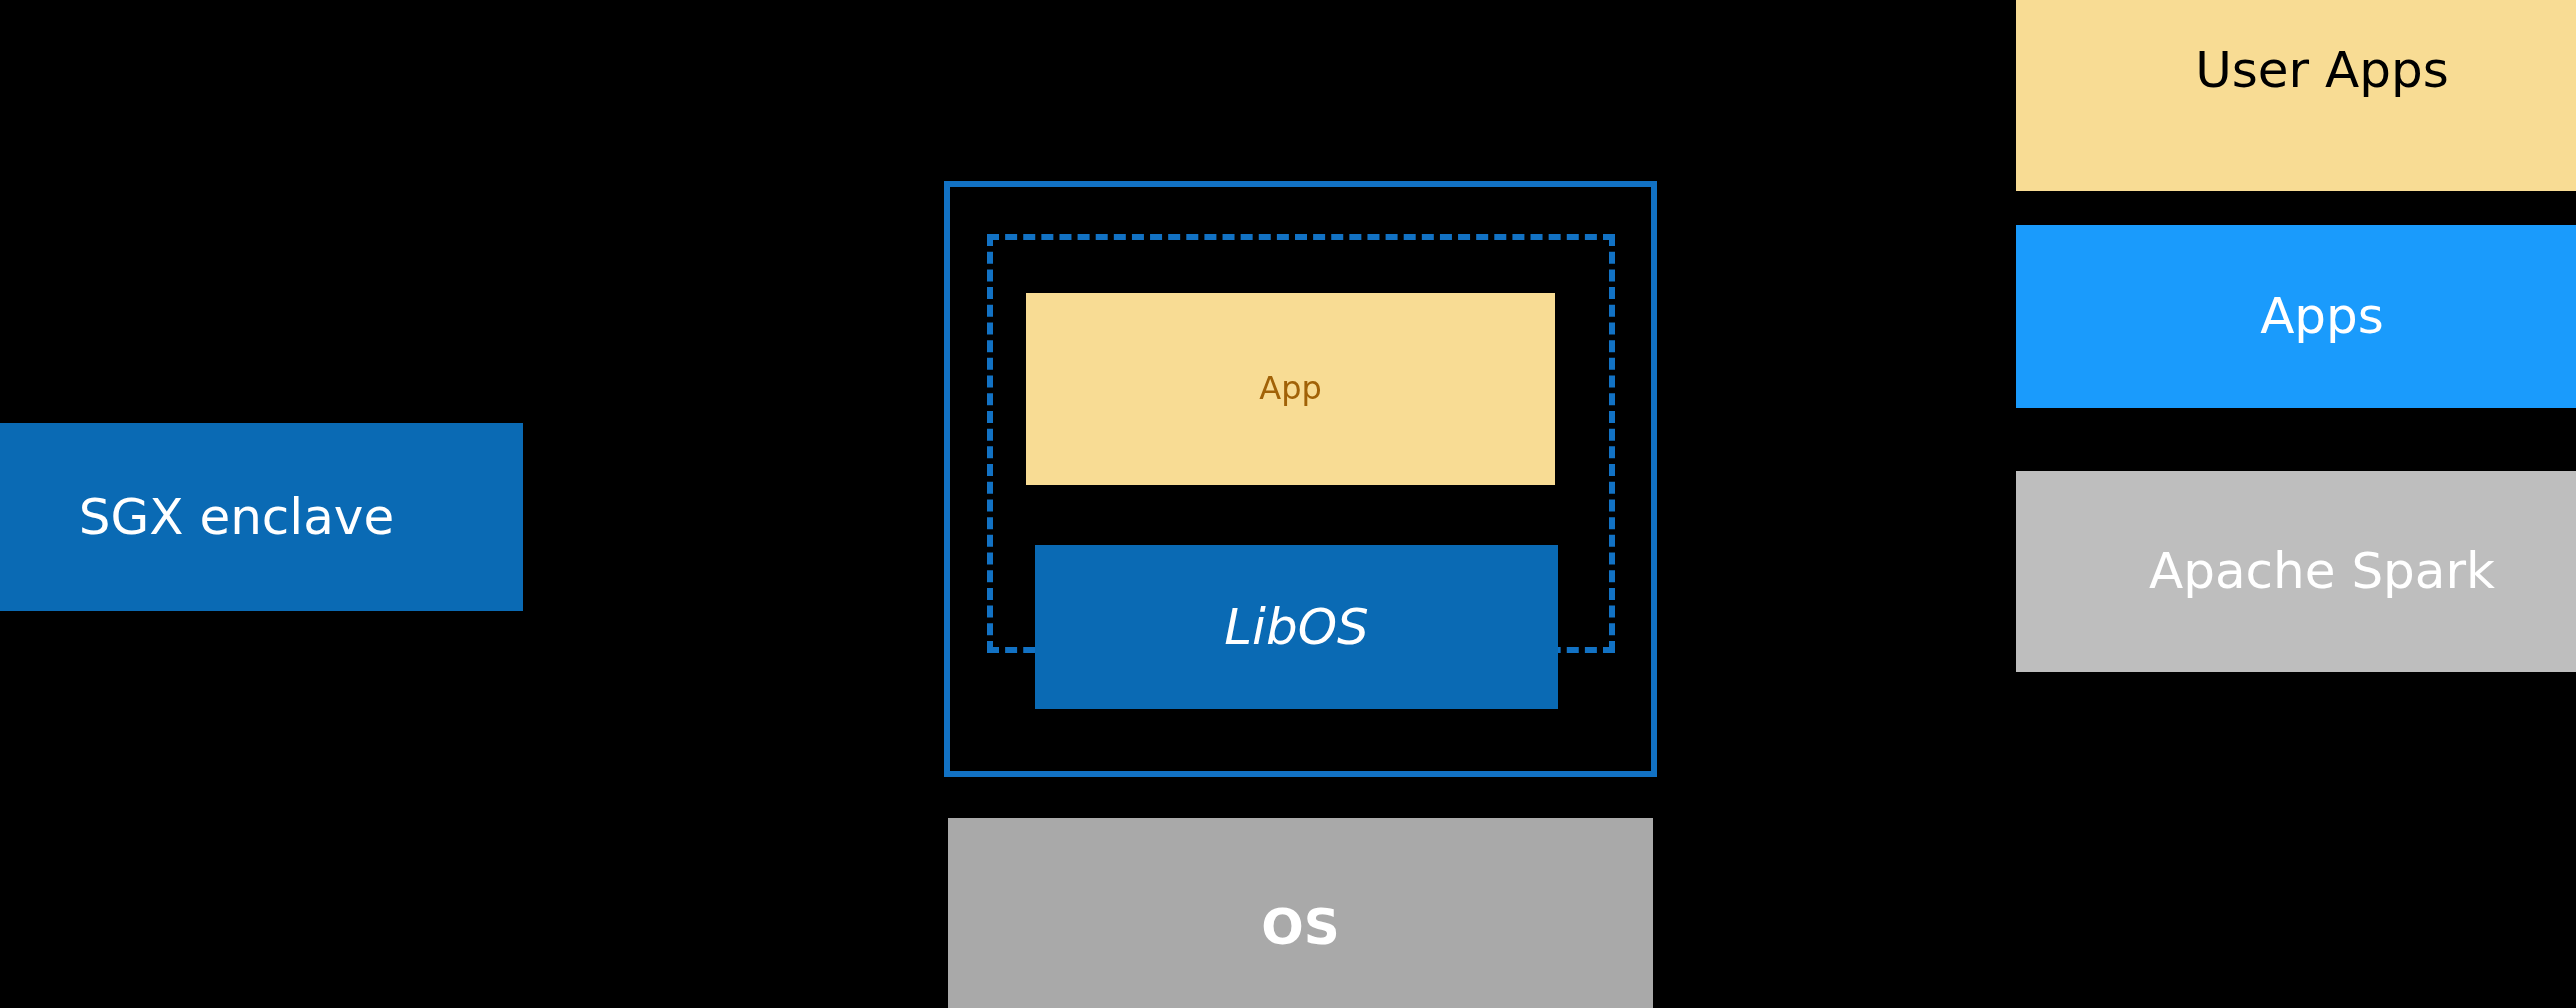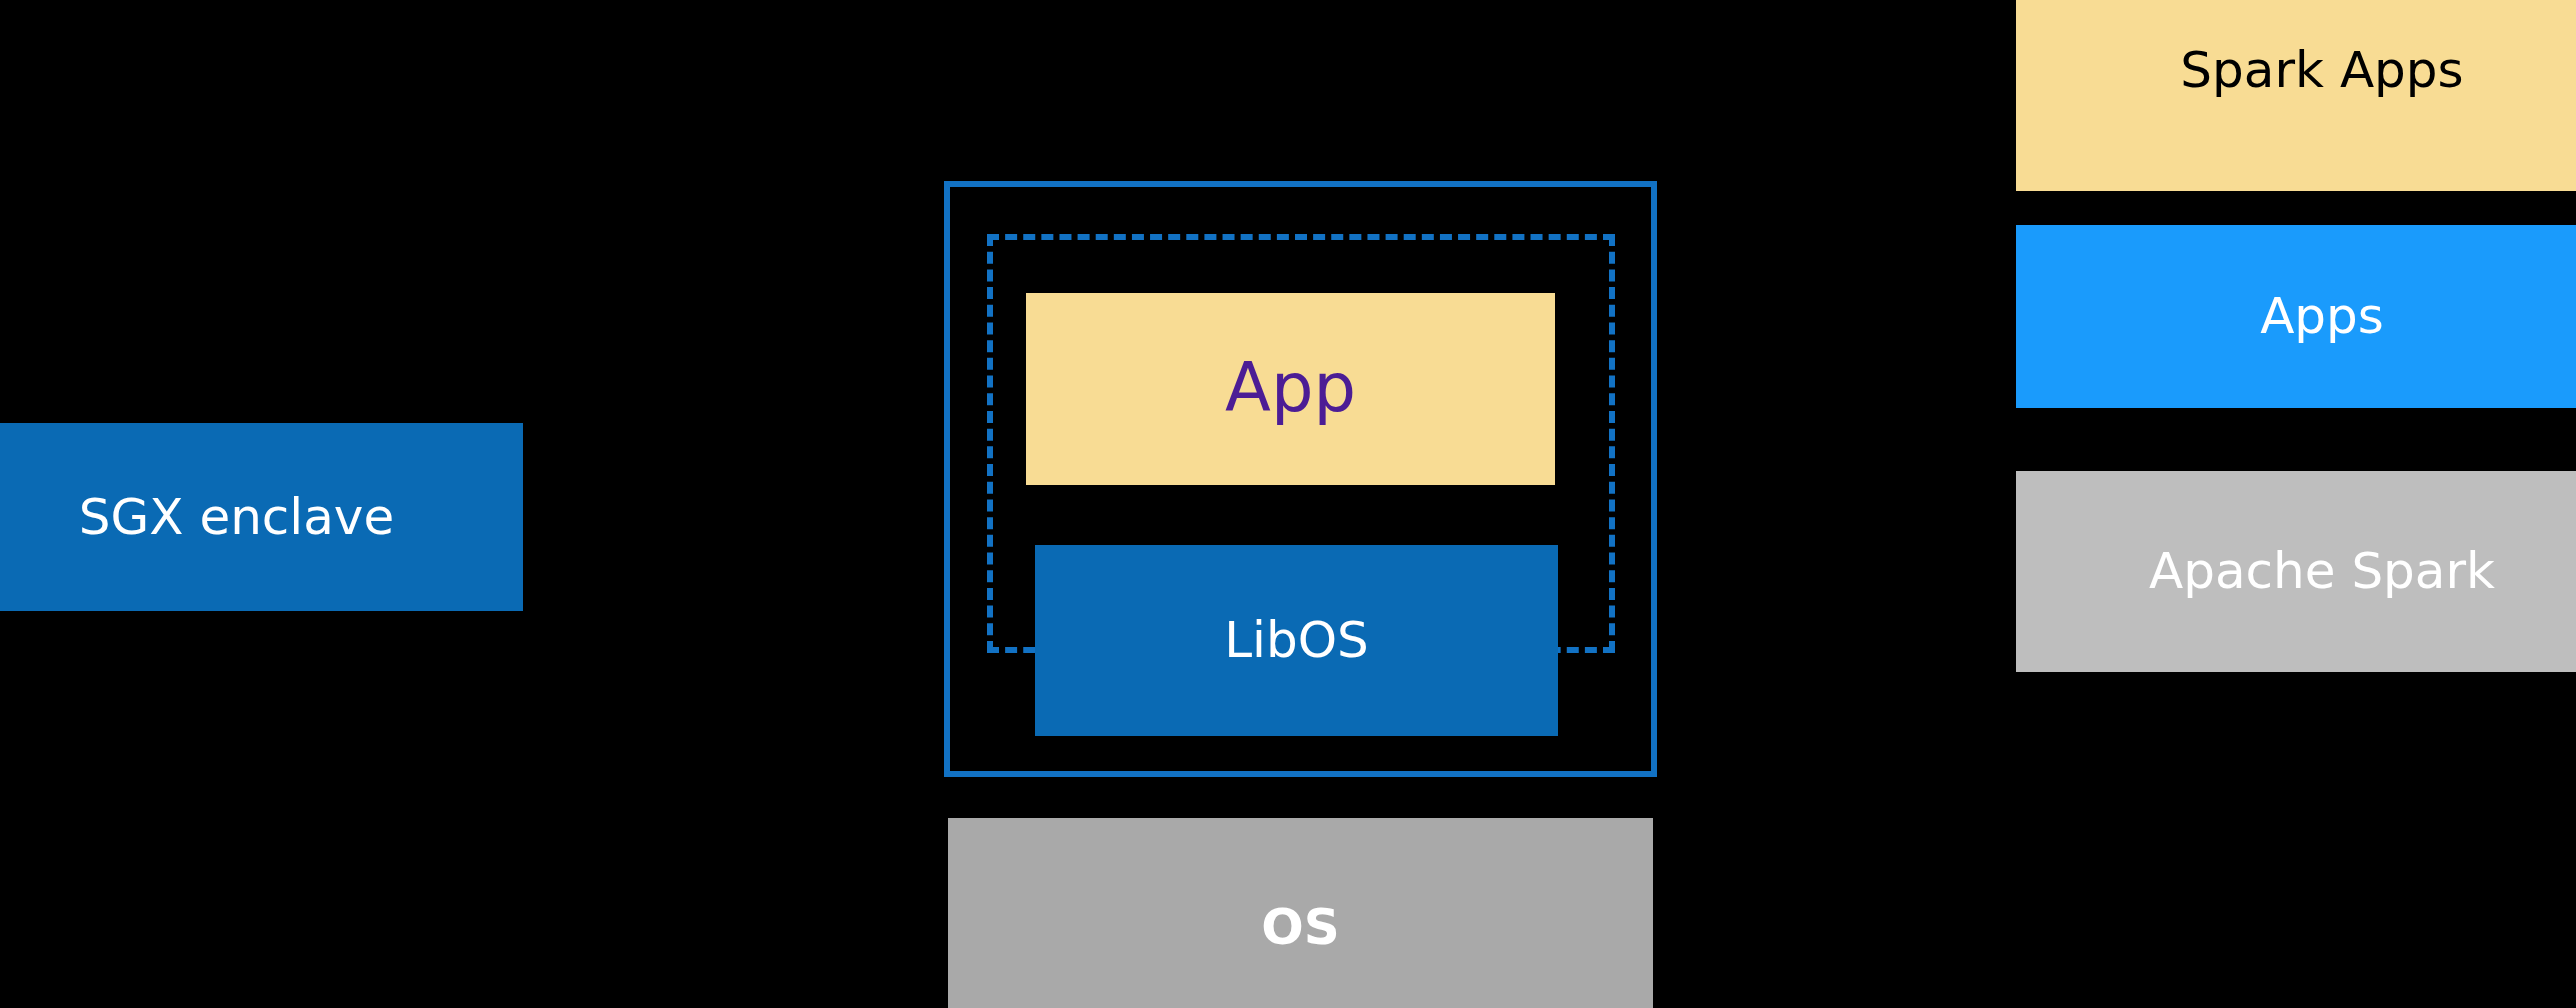--- a/index.html
+++ b/index.html
@@ -60,33 +60,34 @@
     background: transparent;
   }
 
   
   #app-box {
     left: 1026px;
     top: 293px;
     width: 529px;
     height: 192px;
     background: #f8dc94;
-    color: #4c1d95;
-    font-size: 67px;
+    color: #a16207;
+    font-size: 32px;
   }
 
   
   #libos-box {
     left: 1035px;
     top: 545px;
     width: 523px;
-    height: 191px;
+    height: 164px;
     background: #0a6ab4;
     color: #ffffff;
     font-size: 50px;
+    font-style: italic;
   }
 
   
   #os-box {
     left: 948px;
     top: 818px;
     width: 705px;
     height: 218px;
     background: #a9a9a9;
     color: #ffffff;
@@ -171,21 +172,21 @@
 
   <div class="box" id="libos-box">
     <span class="label">LibOS</span>
   </div>
 
   <div class="box" id="os-box">
     <span class="label">OS</span>
   </div>
 
   <div class="box" id="user-apps-box">
-    <span class="label">Spark Apps</span>
+    <span class="label">User Apps</span>
   </div>
 
   <div class="box" id="bigdl-box">
     <span class="label">Apps</span>
   </div>
 
   <div class="box" id="apache-spark-box">
     <span class="label">Apache Spark</span>
   </div>
 

